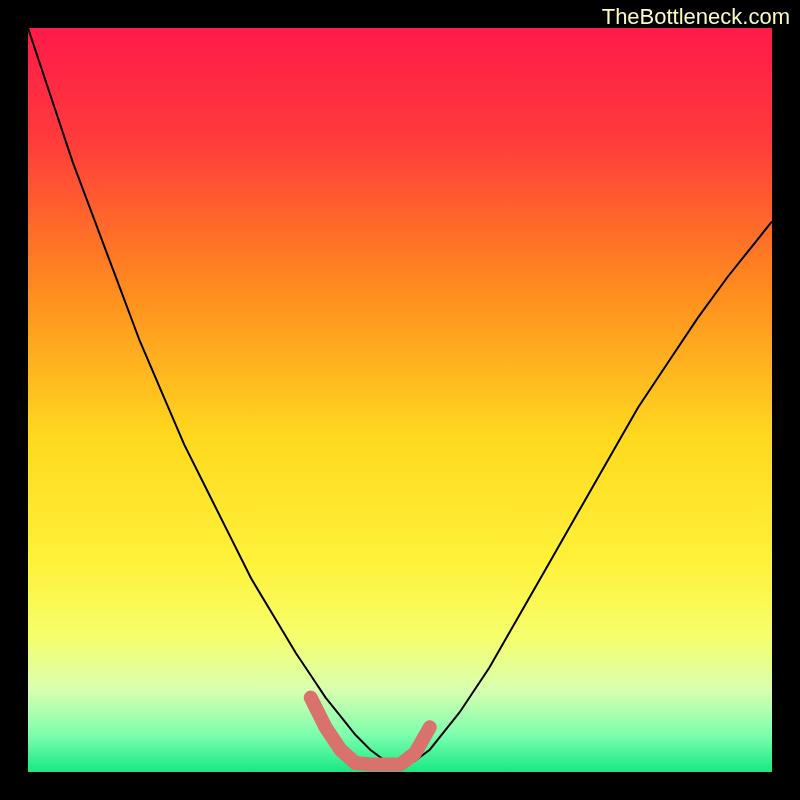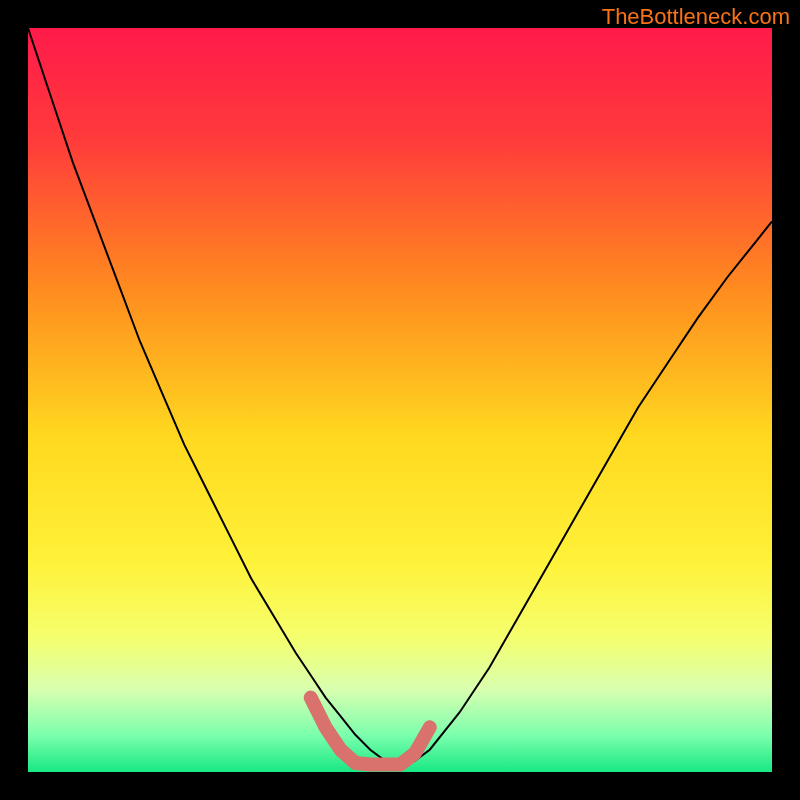--- a/index.html
+++ b/index.html
@@ -8,21 +8,21 @@
     width: 800px;
     height: 800px;
     background: #000;
     position: relative;
     font-family: Arial, sans-serif;
   }
   .watermark {
     position: absolute;
     top: 4px;
     right: 10px;
-    color: #f97316;
+    color: #fef9c3;
     font-size: 22px;
     font-weight: 500;
     z-index: 10;
   }
   .plot-area {
     position: absolute;
     left: 28px;
     top: 28px;
     width: 744px;
     height: 744px;

